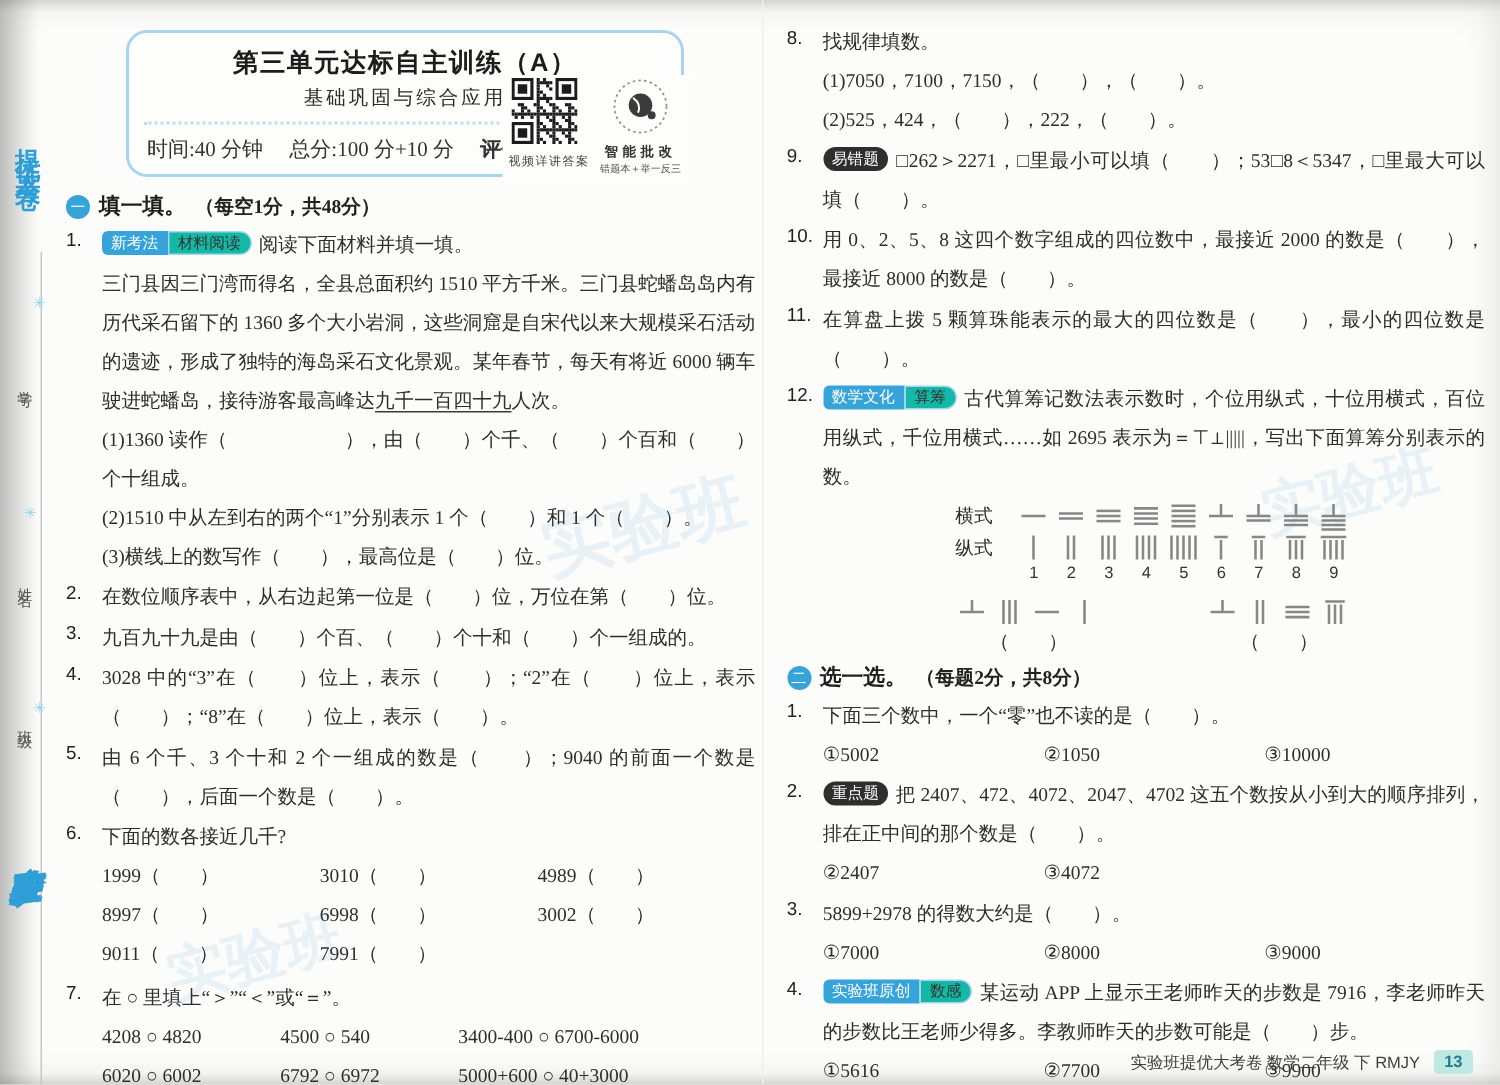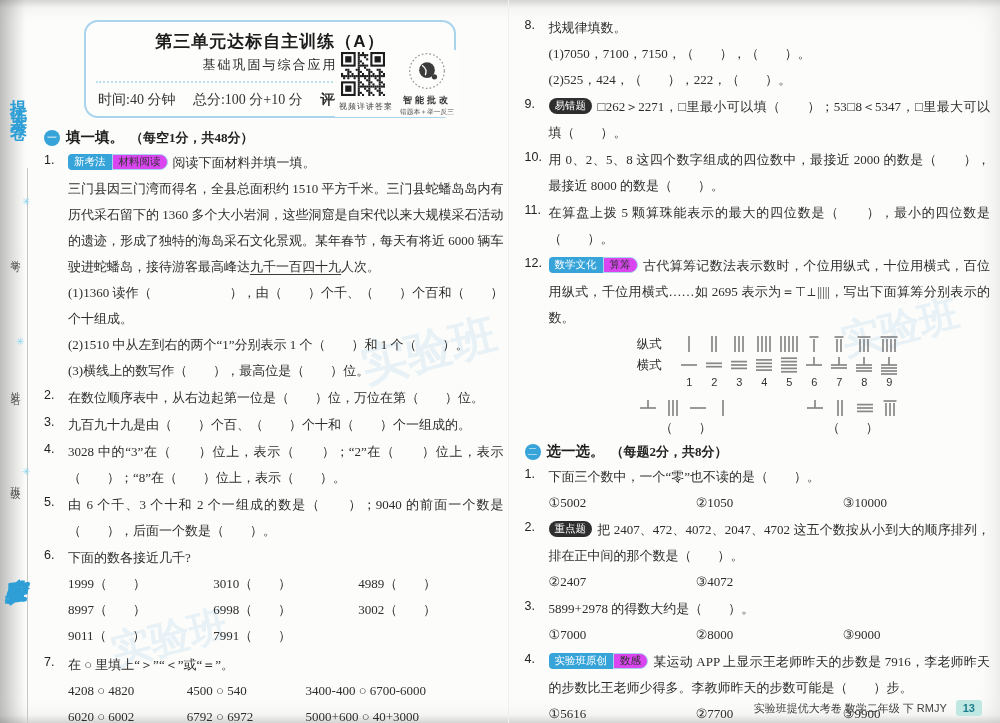--- a/index.html
+++ b/index.html
@@ -60,23 +60,23 @@
   .qnum{flex:0 0 24px;font-family:"Liberation Sans",sans-serif;font-size:12.5px;color:#222;padding-top:3px;}
   .qbody{flex:1;font-size:13px;line-height:26px;color:#2d2d2d;text-align:justify;}
   .subline{}
   .u{border-bottom:1px solid #3b3b3b;}
   .items{display:grid;margin:0 0 2px;}
   .cols4{grid-template-columns:repeat(3,1fr);}
   .cols3{grid-template-columns:1.05fr 1.05fr 1.75fr;}
   .options{display:grid;grid-template-columns:repeat(3,1fr);}
 
   .badge{display:inline-block;font-size:10.5px;line-height:16px;padding:0 6px;margin-right:5px;
-         vertical-align:2px;font-family:Liberation Mono, monospace;}
+         vertical-align:2px;font-family:Liberation Sans, sans-serif;}
   .badge.solid{background:#36a3d9;color:#fff;border-radius:4px 0 0 4px;margin-right:0;}
-  .badge.outline{background:#d946ef;border:1px solid #a8d4ec;color:#333;
+  .badge.outline{background:#14b8a6;border:1px solid #a8d4ec;color:#333;
                  border-radius:0 8px 8px 0;line-height:14px;}
   .badge.dark{background:#2e2e2e;color:#fff;border-radius:8px;}
 
   
   .rodchart{margin:2px 0 2px;}
   .rod-grid{display:grid;grid-template-columns:40px repeat(9,25px);align-items:end;justify-content:center;}
   .rod-label{font-size:12.5px;line-height:20px;color:#2d2d2d;}
   .rod-cell{text-align:center;line-height:0;}
   .rod-num{text-align:center;font-size:11px;line-height:14px;color:#333;font-family:"Liberation Sans",sans-serif;}
   .rod-problems{display:flex;justify-content:center;gap:70px;margin-top:8px;}
@@ -349,20 +349,70 @@
             <div class="qbody"><span class="qtext">用 0、2、5、8 这四个数字组成的四位数中，最接近 2000 的数是（　　），最接近 8000 的数是（　　）。</span></div>
           </div>
           <div class="question">
             <span class="qnum">11.</span>
             <div class="qbody"><span class="qtext">在算盘上拨 5 颗算珠能表示的最大的四位数是（　　），最小的四位数是（　　）。</span></div>
           </div>
           <div class="question">
             <span class="qnum">12.</span>
             <div class="qbody"><span class="badge solid">数学文化</span><span class="badge outline">算筹</span><span class="qtext">古代算筹记数法表示数时，个位用纵式，十位用横式，百位用纵式，千位用横式……如 2695 表示为＝⊤⊥|||||，写出下面算筹分别表示的数。</span><div class="rodchart">
                 <div class="rod-grid">
+                  <div class="rod-label">横式</div>
+                  <div class="rod-cell"><svg width="22" height="21" viewBox="0 0 22 21">
+                      <line x1="3" y1="11" x2="19" y2="11" stroke="#878787" stroke-width="1.7"></line>
+                    </svg></div>
+                  <div class="rod-cell"><svg width="22" height="21" viewBox="0 0 22 21">
+                      <line x1="3" y1="9.3" x2="19" y2="9.3" stroke="#878787" stroke-width="1.7"></line>
+                      <line x1="3" y1="12.700000000000001" x2="19" y2="12.700000000000001" stroke="#878787" stroke-width="1.7"></line>
+                    </svg></div>
+                  <div class="rod-cell"><svg width="22" height="21" viewBox="0 0 22 21">
+                      <line x1="3" y1="7.6" x2="19" y2="7.6" stroke="#878787" stroke-width="1.7"></line>
+                      <line x1="3" y1="11" x2="19" y2="11" stroke="#878787" stroke-width="1.7"></line>
+                      <line x1="3" y1="14.399999999999999" x2="19" y2="14.399999999999999" stroke="#878787" stroke-width="1.7"></line>
+                    </svg></div>
+                  <div class="rod-cell"><svg width="22" height="21" viewBox="0 0 22 21">
+                      <line x1="3" y1="5.9" x2="19" y2="5.9" stroke="#878787" stroke-width="1.7"></line>
+                      <line x1="3" y1="9.3" x2="19" y2="9.3" stroke="#878787" stroke-width="1.7"></line>
+                      <line x1="3" y1="12.7" x2="19" y2="12.7" stroke="#878787" stroke-width="1.7"></line>
+                      <line x1="3" y1="16.1" x2="19" y2="16.1" stroke="#878787" stroke-width="1.7"></line>
+                    </svg></div>
+                  <div class="rod-cell"><svg width="22" height="21" viewBox="0 0 22 21">
+                      <line x1="3" y1="4.2" x2="19" y2="4.2" stroke="#878787" stroke-width="1.7"></line>
+                      <line x1="3" y1="7.6" x2="19" y2="7.6" stroke="#878787" stroke-width="1.7"></line>
+                      <line x1="3" y1="11" x2="19" y2="11" stroke="#878787" stroke-width="1.7"></line>
+                      <line x1="3" y1="14.399999999999999" x2="19" y2="14.399999999999999" stroke="#878787" stroke-width="1.7"></line>
+                      <line x1="3" y1="17.8" x2="19" y2="17.8" stroke="#878787" stroke-width="1.7"></line>
+                    </svg></div>
+                  <div class="rod-cell"><svg width="22" height="21" viewBox="0 0 22 21">
+                      <line x1="11" y1="3" x2="11" y2="11" stroke="#878787" stroke-width="1.7"></line>
+                      <line x1="3" y1="11" x2="19" y2="11" stroke="#878787" stroke-width="1.7"></line>
+                    </svg></div>
+                  <div class="rod-cell"><svg width="22" height="21" viewBox="0 0 22 21">
+                      <line x1="11" y1="3" x2="11" y2="11" stroke="#878787" stroke-width="1.7"></line>
+                      <line x1="3" y1="11" x2="19" y2="11" stroke="#878787" stroke-width="1.7"></line>
+                      <line x1="3" y1="14" x2="19" y2="14" stroke="#878787" stroke-width="1.7"></line>
+                    </svg></div>
+                  <div class="rod-cell"><svg width="22" height="21" viewBox="0 0 22 21">
+                      <line x1="11" y1="3" x2="11" y2="11" stroke="#878787" stroke-width="1.7"></line>
+                      <line x1="3" y1="11" x2="19" y2="11" stroke="#878787" stroke-width="1.7"></line>
+                      <line x1="3" y1="14" x2="19" y2="14" stroke="#878787" stroke-width="1.7"></line>
+                      <line x1="3" y1="17" x2="19" y2="17" stroke="#878787" stroke-width="1.7"></line>
+                    </svg></div>
+                  <div class="rod-cell"><svg width="22" height="21" viewBox="0 0 22 21">
+                      <line x1="11" y1="3" x2="11" y2="11" stroke="#878787" stroke-width="1.7"></line>
+                      <line x1="3" y1="11" x2="19" y2="11" stroke="#878787" stroke-width="1.7"></line>
+                      <line x1="3" y1="14" x2="19" y2="14" stroke="#878787" stroke-width="1.7"></line>
+                      <line x1="3" y1="17" x2="19" y2="17" stroke="#878787" stroke-width="1.7"></line>
+                      <line x1="3" y1="20" x2="19" y2="20" stroke="#878787" stroke-width="1.7"></line>
+                    </svg></div>
+                </div>
+                <div class="rod-grid">
                   <div class="rod-label">纵式</div>
                   <div class="rod-cell"><svg width="22" height="21" viewBox="0 0 22 21">
                       <line x1="11" y1="3" x2="11" y2="19" stroke="#878787" stroke-width="1.7"></line>
                     </svg></div>
                   <div class="rod-cell"><svg width="22" height="21" viewBox="0 0 22 21">
                       <line x1="9" y1="3" x2="9" y2="19" stroke="#878787" stroke-width="1.7"></line>
                       <line x1="13" y1="3" x2="13" y2="19" stroke="#878787" stroke-width="1.7"></line>
                     </svg></div>
                   <div class="rod-cell"><svg width="22" height="21" viewBox="0 0 22 21">
                       <line x1="7" y1="3" x2="7" y2="19" stroke="#878787" stroke-width="1.7"></line>
@@ -396,70 +446,20 @@
                       <line x1="11" y1="6" x2="11" y2="19" stroke="#878787" stroke-width="1.7"></line>
                       <line x1="15" y1="6" x2="15" y2="19" stroke="#878787" stroke-width="1.7"></line>
                       <line x1="4.5" y1="4" x2="17.5" y2="4" stroke="#878787" stroke-width="1.7"></line>
                     </svg></div>
                   <div class="rod-cell"><svg width="22" height="21" viewBox="0 0 22 21">
                       <line x1="5" y1="6" x2="5" y2="19" stroke="#878787" stroke-width="1.7"></line>
                       <line x1="9" y1="6" x2="9" y2="19" stroke="#878787" stroke-width="1.7"></line>
                       <line x1="13" y1="6" x2="13" y2="19" stroke="#878787" stroke-width="1.7"></line>
                       <line x1="17" y1="6" x2="17" y2="19" stroke="#878787" stroke-width="1.7"></line>
                       <line x1="2.5" y1="4" x2="19.5" y2="4" stroke="#878787" stroke-width="1.7"></line>
-                    </svg></div>
-                </div>
-                <div class="rod-grid">
-                  <div class="rod-label">横式</div>
-                  <div class="rod-cell"><svg width="22" height="21" viewBox="0 0 22 21">
-                      <line x1="3" y1="11" x2="19" y2="11" stroke="#878787" stroke-width="1.7"></line>
-                    </svg></div>
-                  <div class="rod-cell"><svg width="22" height="21" viewBox="0 0 22 21">
-                      <line x1="3" y1="9.3" x2="19" y2="9.3" stroke="#878787" stroke-width="1.7"></line>
-                      <line x1="3" y1="12.700000000000001" x2="19" y2="12.700000000000001" stroke="#878787" stroke-width="1.7"></line>
-                    </svg></div>
-                  <div class="rod-cell"><svg width="22" height="21" viewBox="0 0 22 21">
-                      <line x1="3" y1="7.6" x2="19" y2="7.6" stroke="#878787" stroke-width="1.7"></line>
-                      <line x1="3" y1="11" x2="19" y2="11" stroke="#878787" stroke-width="1.7"></line>
-                      <line x1="3" y1="14.399999999999999" x2="19" y2="14.399999999999999" stroke="#878787" stroke-width="1.7"></line>
-                    </svg></div>
-                  <div class="rod-cell"><svg width="22" height="21" viewBox="0 0 22 21">
-                      <line x1="3" y1="5.9" x2="19" y2="5.9" stroke="#878787" stroke-width="1.7"></line>
-                      <line x1="3" y1="9.3" x2="19" y2="9.3" stroke="#878787" stroke-width="1.7"></line>
-                      <line x1="3" y1="12.7" x2="19" y2="12.7" stroke="#878787" stroke-width="1.7"></line>
-                      <line x1="3" y1="16.1" x2="19" y2="16.1" stroke="#878787" stroke-width="1.7"></line>
-                    </svg></div>
-                  <div class="rod-cell"><svg width="22" height="21" viewBox="0 0 22 21">
-                      <line x1="3" y1="4.2" x2="19" y2="4.2" stroke="#878787" stroke-width="1.7"></line>
-                      <line x1="3" y1="7.6" x2="19" y2="7.6" stroke="#878787" stroke-width="1.7"></line>
-                      <line x1="3" y1="11" x2="19" y2="11" stroke="#878787" stroke-width="1.7"></line>
-                      <line x1="3" y1="14.399999999999999" x2="19" y2="14.399999999999999" stroke="#878787" stroke-width="1.7"></line>
-                      <line x1="3" y1="17.8" x2="19" y2="17.8" stroke="#878787" stroke-width="1.7"></line>
-                    </svg></div>
-                  <div class="rod-cell"><svg width="22" height="21" viewBox="0 0 22 21">
-                      <line x1="11" y1="3" x2="11" y2="11" stroke="#878787" stroke-width="1.7"></line>
-                      <line x1="3" y1="11" x2="19" y2="11" stroke="#878787" stroke-width="1.7"></line>
-                    </svg></div>
-                  <div class="rod-cell"><svg width="22" height="21" viewBox="0 0 22 21">
-                      <line x1="11" y1="3" x2="11" y2="11" stroke="#878787" stroke-width="1.7"></line>
-                      <line x1="3" y1="11" x2="19" y2="11" stroke="#878787" stroke-width="1.7"></line>
-                      <line x1="3" y1="14" x2="19" y2="14" stroke="#878787" stroke-width="1.7"></line>
-                    </svg></div>
-                  <div class="rod-cell"><svg width="22" height="21" viewBox="0 0 22 21">
-                      <line x1="11" y1="3" x2="11" y2="11" stroke="#878787" stroke-width="1.7"></line>
-                      <line x1="3" y1="11" x2="19" y2="11" stroke="#878787" stroke-width="1.7"></line>
-                      <line x1="3" y1="14" x2="19" y2="14" stroke="#878787" stroke-width="1.7"></line>
-                      <line x1="3" y1="17" x2="19" y2="17" stroke="#878787" stroke-width="1.7"></line>
-                    </svg></div>
-                  <div class="rod-cell"><svg width="22" height="21" viewBox="0 0 22 21">
-                      <line x1="11" y1="3" x2="11" y2="11" stroke="#878787" stroke-width="1.7"></line>
-                      <line x1="3" y1="11" x2="19" y2="11" stroke="#878787" stroke-width="1.7"></line>
-                      <line x1="3" y1="14" x2="19" y2="14" stroke="#878787" stroke-width="1.7"></line>
-                      <line x1="3" y1="17" x2="19" y2="17" stroke="#878787" stroke-width="1.7"></line>
-                      <line x1="3" y1="20" x2="19" y2="20" stroke="#878787" stroke-width="1.7"></line>
                     </svg></div>
                 </div>
                 <div class="rod-grid">
                   <div class="rod-label"></div>
                   <div class="rod-num">1</div>
                   <div class="rod-num">2</div>
                   <div class="rod-num">3</div>
                   <div class="rod-num">4</div>
                   <div class="rod-num">5</div>
                   <div class="rod-num">6</div>

